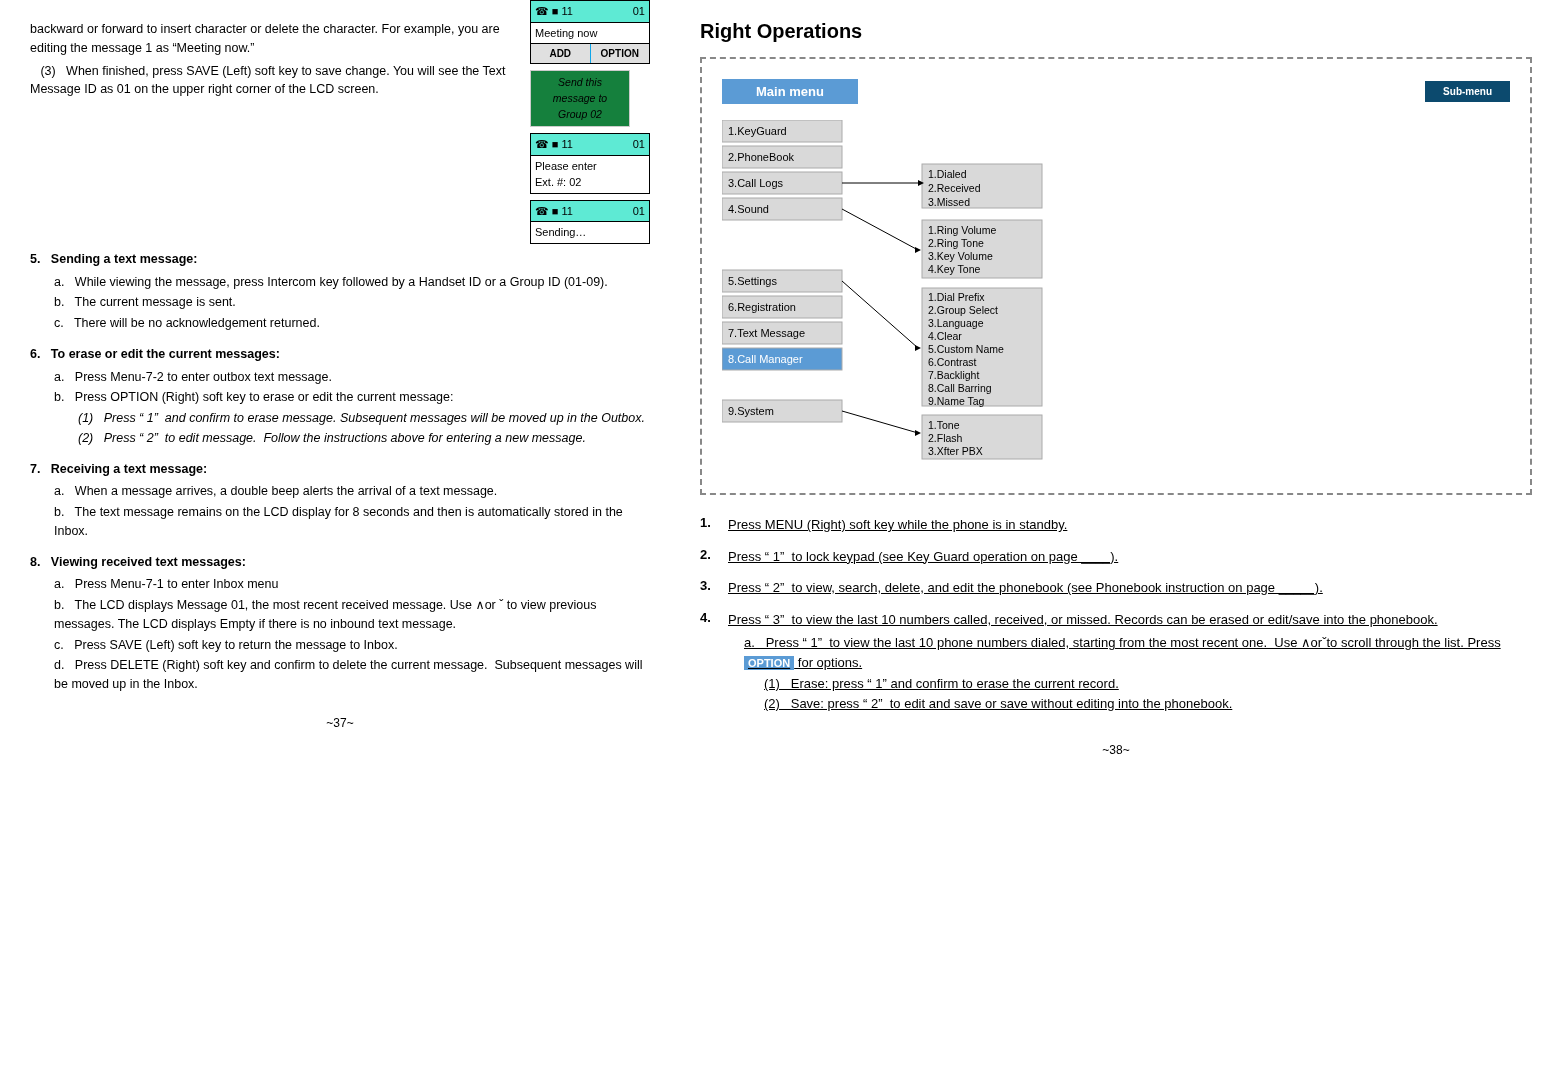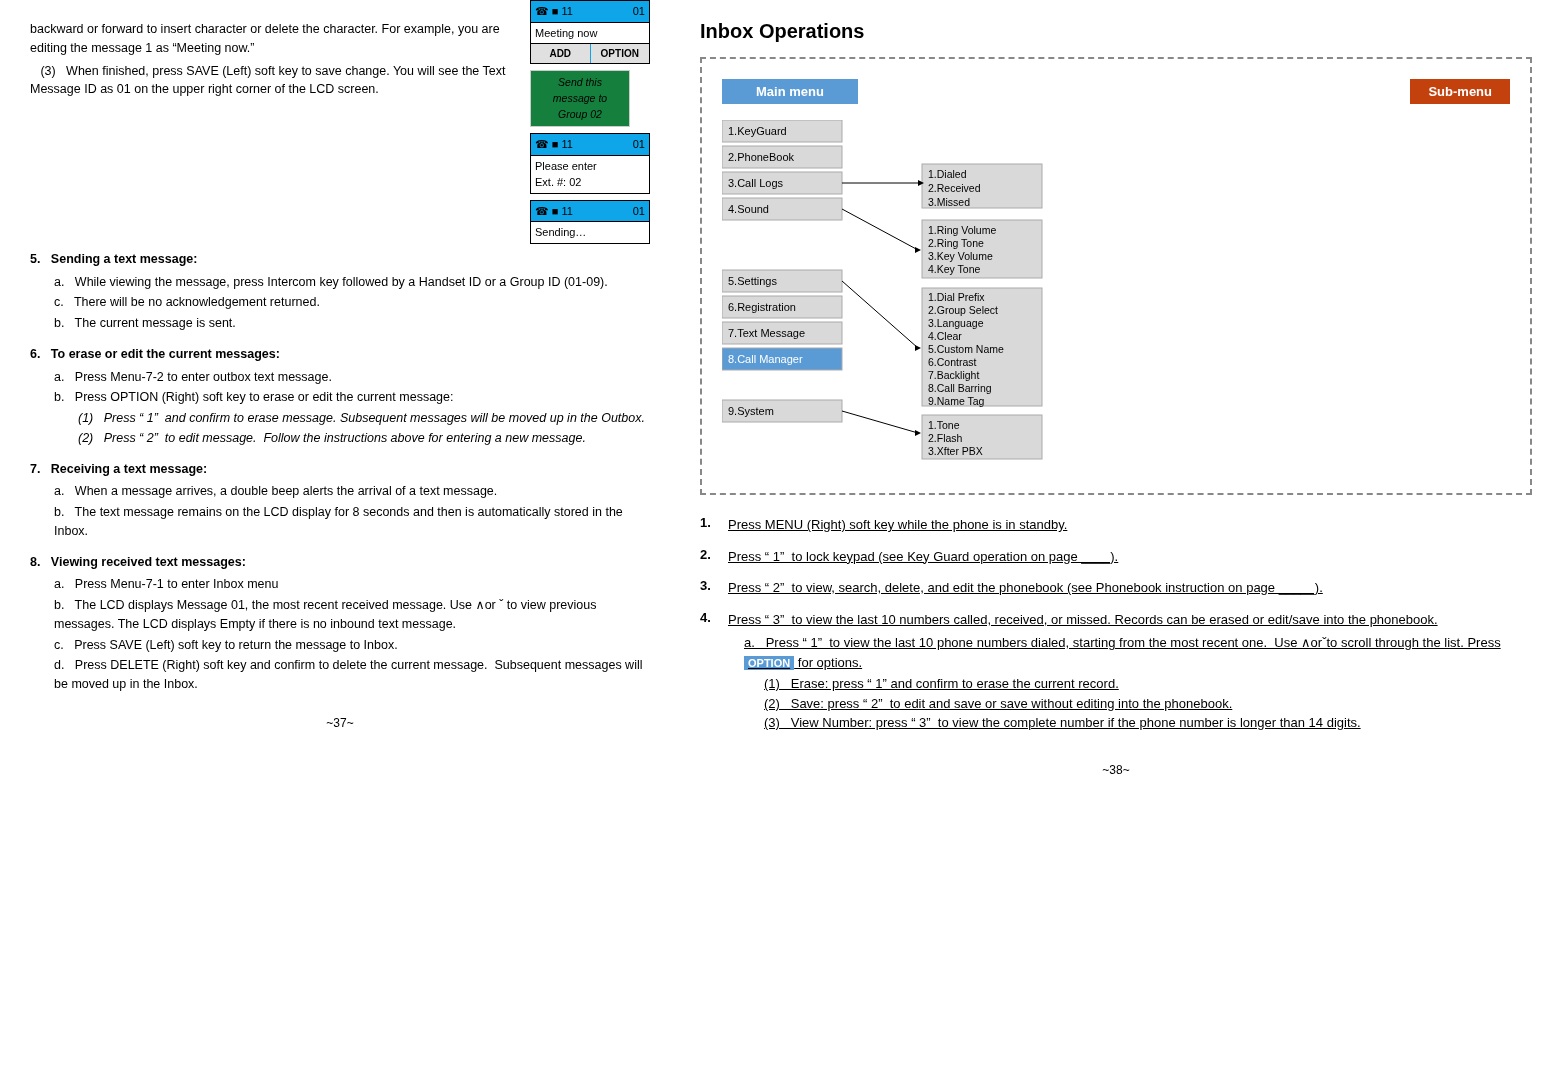--- a/index.html
+++ b/index.html
@@ -65,21 +65,21 @@
     }
 
     .phone-box {
       border: 1px solid #000;
       width: 120px;
       margin-bottom: 6px;
       font-size: 11px;
     }
 
     .phone-box-header {
-      background: #0ea5e9;
+      background: #5eead4;
       padding: 2px 4px;
       border-bottom: 1px solid #000;
       display: flex;
       justify-content: space-between;
     }
 
     .phone-box-content {
       padding: 2px 4px;
       min-height: 20px;
     }
@@ -139,25 +139,25 @@
     .main-menu-label {
       background: #5b9bd5;
       color: #fff;
       font-weight: bold;
       padding: 5px 34px;
       font-size: 13px;
       margin-right: 18px;
     }
 
     .sub-menu-label {
-      background: #c2410c;
+      background: #0c4a6e;
       color: #fff;
       font-weight: bold;
       padding: 5px 18px;
-      font-size: 13px;
+      font-size: 10px;
       margin-left: 200px;
     }
 
     
     .instructions {
       margin-top: 10px;
     }
 
     .instruction-item {
       margin-bottom: 12px;
@@ -243,22 +243,22 @@
     <p>backward or forward to insert character or delete the character. For example, you are editing the message 1 as “Meeting now.”</p>
     <p style="margin-top:4px;">&nbsp;&nbsp;&nbsp;(3)&nbsp;&nbsp; When finished, press SAVE (Left) soft key to save change. You will see the Text Message ID as 01 on the upper right corner of the LCD screen.</p>
 
     <br style="clear:both;">
 
     
     <div class="numbered-section">
       <div class="section-title">5.&nbsp;&nbsp;&nbsp;Sending a text message:</div>
       <ul class="sub-list" style="list-style:none;">
         <li>a.&nbsp;&nbsp; While viewing the message, press Intercom key followed by a Handset ID or a Group ID (01-09).</li>
+        <li>b.&nbsp;&nbsp; The current message is sent.</li>
         <li>c.&nbsp;&nbsp; There will be no acknowledgement returned.</li>
-        <li>b.&nbsp;&nbsp; The current message is sent.</li>
       </ul>
     </div>
 
     
     <div class="numbered-section">
       <div class="section-title">6.&nbsp;&nbsp;&nbsp;To erase or edit the current messages:</div>
       <ul class="sub-list" style="list-style:none;">
         <li>a.&nbsp;&nbsp; Press Menu-7-2 to enter outbox text message.</li>
         <li>b.&nbsp;&nbsp; Press OPTION (Right) soft key to erase or edit the current message:
           <ul class="sub-sub-list" style="list-style:none; margin-top:2px;">
@@ -289,21 +289,21 @@
       </ul>
     </div>
 
   </div>
 
   <div class="page-number">~37~</div>
 </div>
 
 <div class="right-panel">
 
-  <div class="menu-ops-title">Inbox Operations</div>
+  <div class="menu-ops-title">Right Operations</div>
 
   <div class="menu-diagram">
 
     
     <div style="display:flex; align-items:center; margin-bottom:16px;">
       <div class="main-menu-label">Main menu</div>
       <div style="flex:1;"></div>
       <div class="sub-menu-label">Sub-menu</div>
     </div>
 
@@ -400,21 +400,20 @@
     <div class="instruction-item">
       <span class="instruction-num">4.</span>
       <div class="instruction-text">
         Press “ 3” &nbsp;to view the last 10 numbers called, received, or missed. Records can be erased or edit/save into the phonebook.
         <ul style="list-style:none; margin-left:16px; margin-top:4px;">
           <li>
             a.&nbsp;&nbsp; Press “ 1” &nbsp;to view the last 10 phone numbers dialed, starting from the most recent one.&nbsp; Use ∧orˇto scroll through the list. Press <span class="option-badge">OPTION</span> for options.
             <ul style="list-style:none; margin-left:20px; margin-top:2px;">
               <li>(1)&nbsp;&nbsp; Erase: press “ 1” and confirm to erase the current record.</li>
               <li>(2)&nbsp;&nbsp; Save: press “ 2” &nbsp;to edit and save or save without editing into the phonebook.</li>
-              <li>(3)&nbsp;&nbsp; View Number: press “ 3” &nbsp;to view the complete number if the phone number is longer than 14 digits.</li>
             </ul>
           </li>
         </ul>
       </div>
     </div>
 
   </div>
 
   <div class="bottom-page-num">~38~</div>
 </div>

